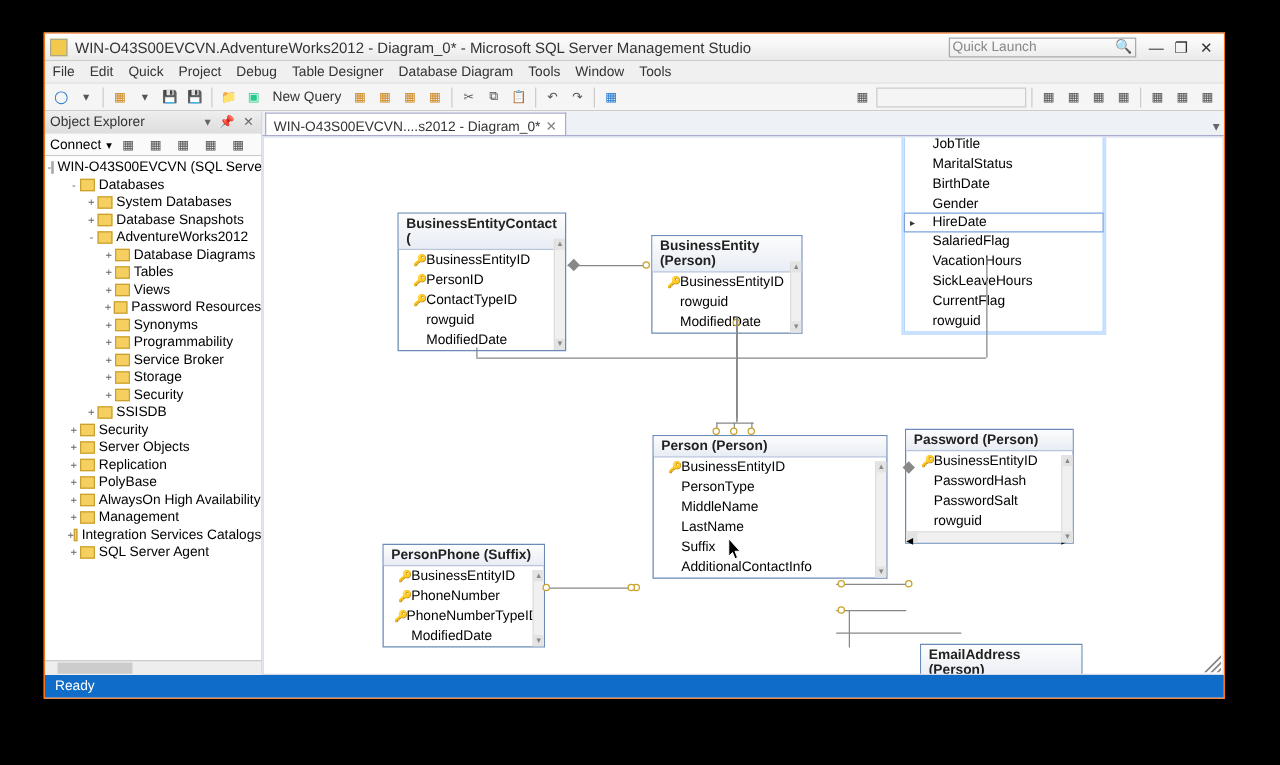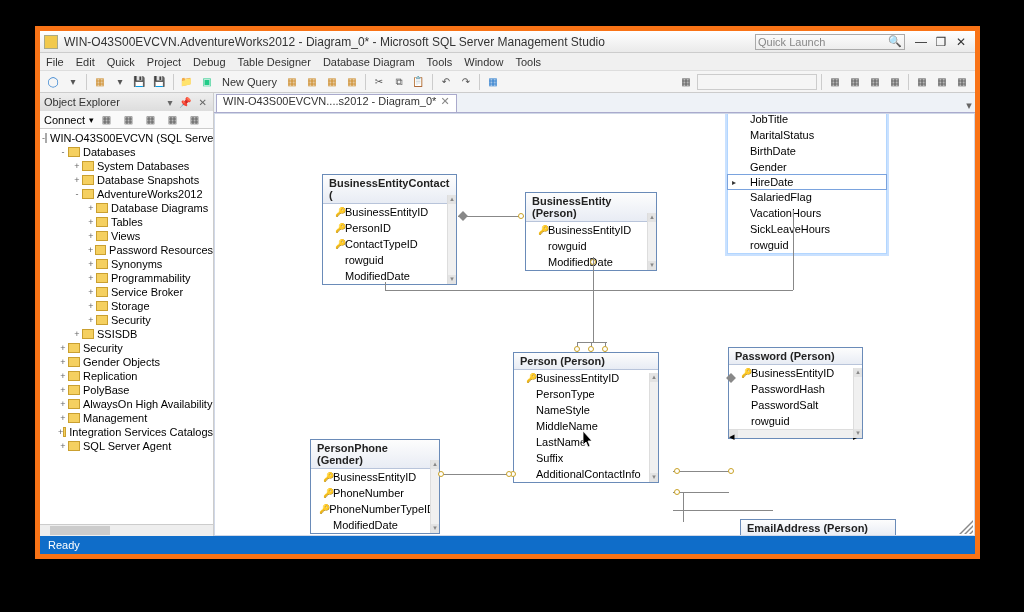--- a/index.html
+++ b/index.html
@@ -1,20 +1,20 @@
 <!DOCTYPE html>
 <html><head>
 <meta charset="utf-8">
 <style>
   * { box-sizing: border-box; margin: 0; padding: 0; font-family: "Segoe UI", Tahoma, sans-serif; }
   html,body { height:100%; }
   body { background:#000; width:1024px; height:612px; overflow:hidden; position:relative; font-size:11px; }
 
   
-  .win { position:absolute; left:35px; top:26px; right:44px; bottom:53px; background:#fff; border:5px solid #f97316; display:flex; flex-direction:column; }
+  .win { position:absolute; left:35px; top:26px; right:44px; bottom:53px; background:#fff; border:1px solid #f97316; display:flex; flex-direction:column; }
   .titlebar { height:22px; background:linear-gradient(#fff,#eaeaea); display:flex; align-items:center; padding:0 4px; border-bottom:1px solid #ccc; font-size:12px; color:#333; }
   .titlebar .ico { width:14px; height:14px; background:#f2c94c; margin-right:6px; border:1px solid #aa8; }
   .titlebar .ttl { flex:1; white-space:nowrap; overflow:hidden; }
   .titlebar .search { width:150px; height:16px; border:1px solid #aaa; margin-right:6px; font-size:11px; padding:0 2px; display:flex; align-items:center; justify-content:space-between; color:#888; }
   .winbtn { width:20px; text-align:center; font-size:12px; color:#333; cursor:default; }
 
   .menubar { height:18px; display:flex; align-items:center; padding:0 6px; gap:12px; color:#333; background:#f0f0f0; border-bottom:1px solid #ddd; }
   .menubar span{cursor:default;}
 
   .toolbar { height:22px; display:flex; align-items:center; padding:0 4px; gap:2px; background:#f5f5f5; border-bottom:1px solid #ccc; }
@@ -36,21 +36,21 @@
   .node { display:flex; align-items:center; height:14px; white-space:nowrap; }
   .node .exp { width:10px; text-align:center; color:#666; font-size:9px;}
   .node .ico2 { width:12px; height:10px; background:#f5d060; border:1px solid #caa030; margin-right:3px; }
   .node .ico-srv{background:#ddd;border-color:#aaa;}
   .hscroll{height:12px;background:#eee;border-top:1px solid #ccc;position:relative;}
   .hscroll .thumb{position:absolute;left:10px;width:60px;top:1px;bottom:1px;background:#ccc;}
 
   
   .docarea { flex:1; display:flex; flex-direction:column; min-width:0; }
   .tabs { height:20px; display:flex; align-items:flex-end; background:#eef2f7; border-bottom:1px solid #aac; padding-left:2px; }
-  .tab { height:18px; border:1px solid #aac; border-bottom:none; background:#fff; padding:0 6px; display:flex; align-items:flex-start; gap:4px; margin-right:2px; font-size:11px; color:#333;}
+  .tab { height:18px; border:1px solid #aac; border-bottom:none; background:#fff; padding:0 6px; display:flex; align-items:flex-end; gap:4px; margin-right:2px; font-size:11px; color:#333;}
   .tab .x{color:#888;}
   .tabs .spacer{flex:1;}
   .tabs .dd{width:12px;text-align:center;color:#666;}
 
   .canvas { flex:1; position:relative; background:#fff; overflow:hidden; border:1px solid #d0d8e8; }
   .canvas::after{content:"";position:absolute;inset:0;pointer-events:none;}
 
   .tbox { position:absolute; background:#fff; border:1px solid #6a8bb8; font-size:11px; }
   .tbox.sel{border-color:#b3d6ff;box-shadow:0 0 0 2px rgba(100,170,255,.35);}
   .tbox .th { background:linear-gradient(#fdfdfd,#e8ecf4); font-weight:bold; padding:2px 6px; border-bottom:1px solid #b8c4da; color:#222;}
@@ -240,21 +240,21 @@
             <span>SSISDB</span>
           </div>
           <div class="node" style="padding-left: 18px;">
             <span class="exp">+</span>
             <span class="ico2"></span>
             <span>Security</span>
           </div>
           <div class="node" style="padding-left: 18px;">
             <span class="exp">+</span>
             <span class="ico2"></span>
-            <span>Gender Objects</span>
+            <span>Server Objects</span>
           </div>
           <div class="node" style="padding-left: 18px;">
             <span class="exp">+</span>
             <span class="ico2"></span>
             <span>Replication</span>
           </div>
           <div class="node" style="padding-left: 18px;">
             <span class="exp">+</span>
             <span class="ico2"></span>
             <span>PolyBase</span>
@@ -322,21 +322,21 @@
             <div class="row">
               <span class="arrow"></span>
               <span class="key"></span>
               <span>ModifiedDate</span>
             </div>
             <div class="sbar">
               <div class="up">▴</div>
               <div class="dn">▾</div>
             </div>
           </div>
-          <div class="tbox" style="left: 310px; top: 78px; width: 132px;">
+          <div class="tbox" style="left: 310px; top: 78px; width: 121px;">
             <div class="th">BusinessEntity (Person)</div>
             <div class="row">
               <span class="arrow"></span>
               <span class="key">🔑</span>
               <span>BusinessEntityID</span>
             </div>
             <div class="row">
               <span class="arrow"></span>
               <span class="key"></span>
               <span>rowguid</span>
@@ -388,39 +388,39 @@
               <span>VacationHours</span>
             </div>
             <div class="row">
               <span class="arrow"></span>
               <span class="key"></span>
               <span>SickLeaveHours</span>
             </div>
             <div class="row">
               <span class="arrow"></span>
               <span class="key"></span>
+              <span>CurrentFlag</span>
+            </div>
+            <div class="row">
+              <span class="arrow"></span>
+              <span class="key"></span>
               <span>rowguid</span>
             </div>
           </div>
-          <div class="tbox" style="left: 298px; top: 238px; width: 146px;">
+          <div class="tbox" style="left: 311px; top: 238px; width: 188px;">
             <div class="th">Person (Person)</div>
             <div class="row">
               <span class="arrow"></span>
               <span class="key">🔑</span>
               <span>BusinessEntityID</span>
             </div>
             <div class="row">
               <span class="arrow"></span>
               <span class="key"></span>
               <span>PersonType</span>
-            </div>
-            <div class="row">
-              <span class="arrow"></span>
-              <span class="key"></span>
-              <span>NameStyle</span>
             </div>
             <div class="row">
               <span class="arrow"></span>
               <span class="key"></span>
               <span>MiddleName</span>
             </div>
             <div class="row">
               <span class="arrow"></span>
               <span class="key"></span>
               <span>LastName</span>
@@ -466,21 +466,21 @@
               <div class="up">▴</div>
               <div class="dn">▾</div>
             </div>
             <div class="hs">
               <div class="b">◂</div>
               <div style="flex:1"></div>
               <div class="b">▸</div>
             </div>
           </div>
           <div class="tbox" style="left: 95px; top: 325px; width: 130px;">
-            <div class="th">PersonPhone (Gender)</div>
+            <div class="th">PersonPhone (Suffix)</div>
             <div class="row">
               <span class="arrow"></span>
               <span class="key">🔑</span>
               <span>BusinessEntityID</span>
             </div>
             <div class="row">
               <span class="arrow"></span>
               <span class="key">🔑</span>
               <span>PhoneNumber</span>
             </div>
@@ -492,21 +492,21 @@
             <div class="row">
               <span class="arrow"></span>
               <span class="key"></span>
               <span>ModifiedDate</span>
             </div>
             <div class="sbar">
               <div class="up">▴</div>
               <div class="dn">▾</div>
             </div>
           </div>
-          <div class="tbox" style="left: 525px; top: 405px; width: 156px;">
+          <div class="tbox" style="left: 525px; top: 405px; width: 130px;">
             <div class="th">EmailAddress (Person)</div>
           </div>
           <div class="conn ch" style="left: 243px; top: 102px; width: 66px;"></div>
           <div class="endpt" style="left: 248px; top: 102px;"></div>
           <div class="endpt" style="left: 306px; top: 102px;"></div>
           <div class="diamond" style="left: 248px; top: 102px;"></div>
           <div class="conn cv" style="left: 170px; top: 168px; height: 8px;"></div>
           <div class="conn ch" style="left: 170px; top: 176px; width: 208px;"></div>
           <div class="conn cv" style="left: 378px; top: 144px; height: 80px;"></div>
           <div class="endpt" style="left: 378px; top: 148px;"></div>

